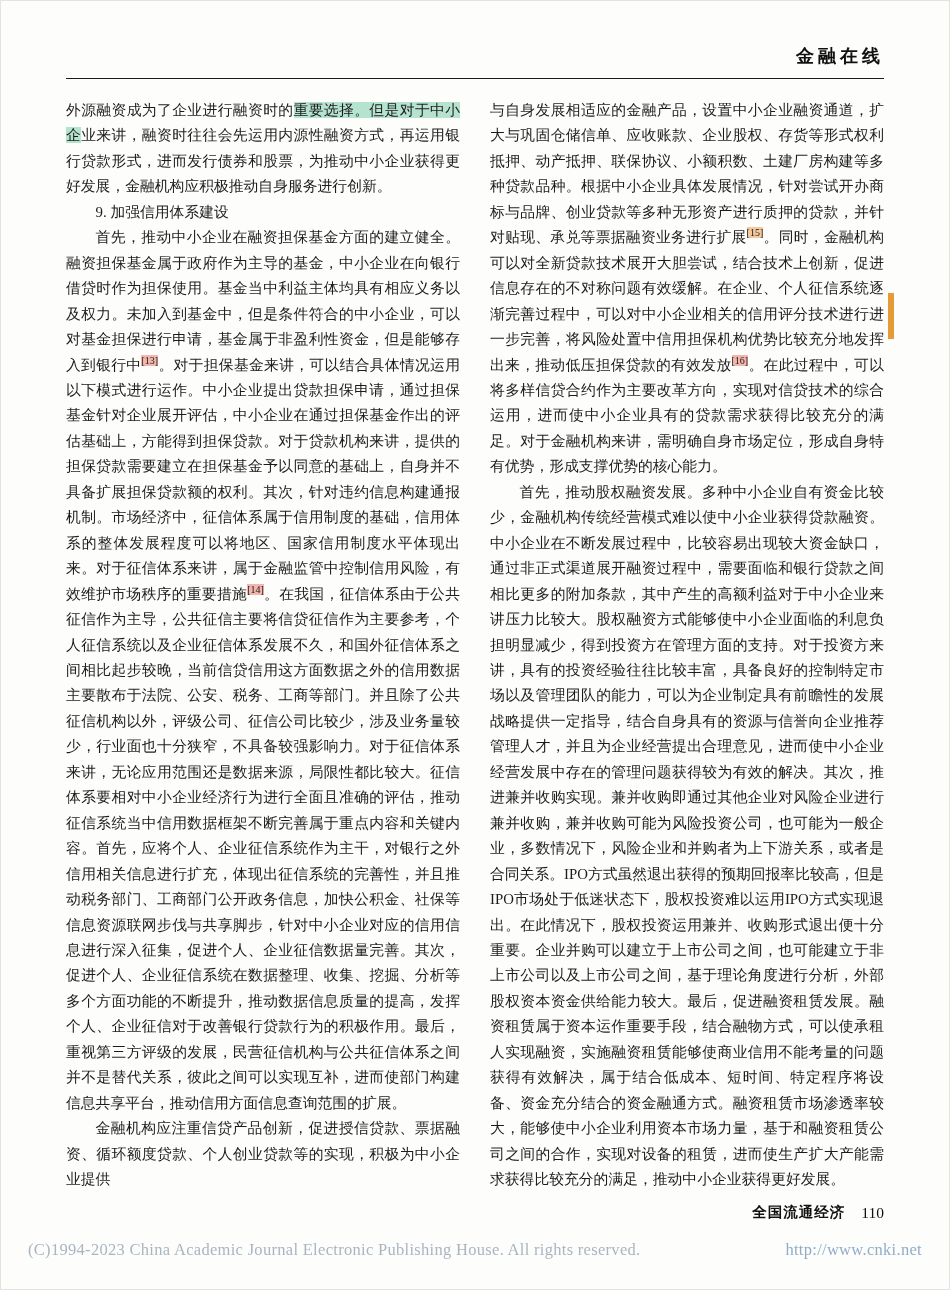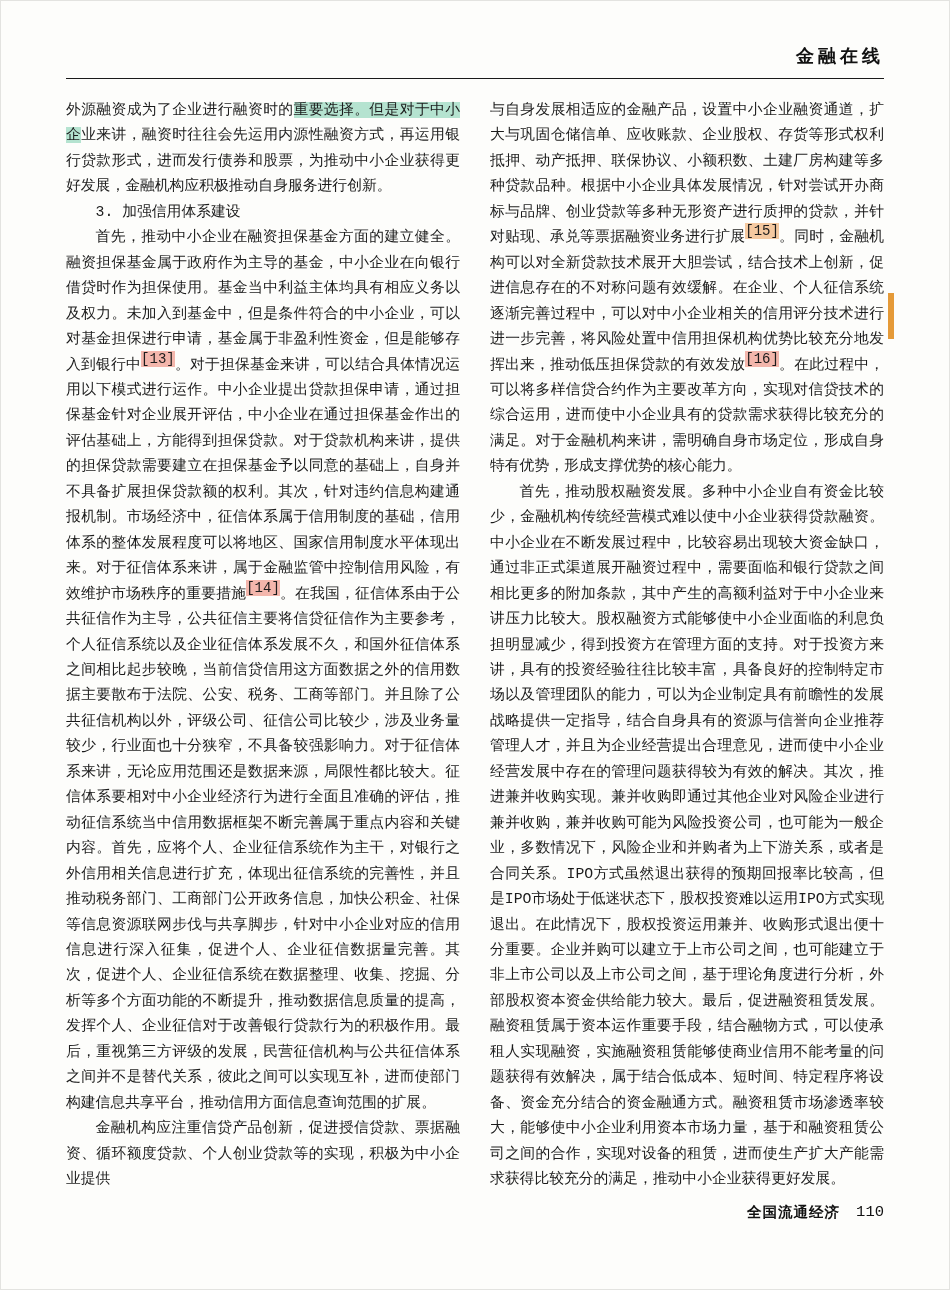--- a/index.html
+++ b/index.html
@@ -1,15 +1,15 @@
 <!DOCTYPE html>
 <html style="--hl-green: #b5e3d0; --hl-red: #f3b6ac; --hl-orange: #f5c9a0;"><head>
 <meta charset="utf-8">
 <style>
-  * { margin:0; padding:0; box-sizing:border-box;font-family:Liberation Mono, monospace; }
+  * { margin:0; padding:0; box-sizing:border-box; }
   html,body { background:#d9d9d9; }
   body { font-family:"Liberation Serif","DejaVu Serif",serif; }
   .page {
     position:relative; width:950px; height:1290px; margin:0 auto;
     background:#fdfdfb; overflow:hidden;
     box-shadow:inset 0 0 0 1px #e3e3e0;
   }
   .journal-header {
     position:absolute; top:44px; right:66px;
     font-size:18px; font-weight:bold; letter-spacing:4px; color:#111;
@@ -21,31 +21,31 @@
   .columns {
     position:absolute; top:98px; left:66px; width:818px;
     display:flex; gap:30px;
   }
   .col {
     width:394px; font-size:14.8px; line-height:25.45px;
     text-align:justify; color:#1b1b1b;
   }
   .col p { margin:0; }
   .col p.indent { text-indent:2em; }
-  .col sup { font-size:14px; line-height:0; vertical-align:super; }
+  .col sup { font-size:10px; line-height:0; vertical-align:super; }
   .hl-green  { background:var(--hl-green,#b5e3d0); }
   .hl-red    { background:var(--hl-red,#f3b6ac); }
   .hl-orange { background:var(--hl-orange,#f5c9a0); }
   .margin-bar {
     position:absolute; top:293px; right:56px; width:6px; height:46px;
     background:#e59a38;
   }
   .journal-line {
     position:absolute; top:1203px; right:66px;
-    display:flex; align-items:flex-start; gap:16px; color:#111;
+    display:flex; align-items:flex-end; gap:16px; color:#111;
   }
   .journal-line .jname { font-weight:bold; font-size:14.5px; letter-spacing:1px; }
   .journal-line .pnum  { font-size:15.5px; }
   .copyright-bar {
     position:absolute; top:1240px; left:28px; right:28px;
     display:flex; justify-content:space-between; align-items:baseline;
     font-size:16.5px; color:#aab5c3; letter-spacing:0.3px;
   }
   .copyright-bar a { color:#8fadca; text-decoration:none; }
 </style>
@@ -54,31 +54,35 @@
 
 <div class="page">
 
   <div class="journal-header">金融在线</div>
 
   <hr class="header-rule">
 
   <main class="columns">
     <section class="col" id="left-col">
         <p class="body"><span>外源融资成为了企业进行融资时的</span><span class="hl-green">重要选择。但是对于中小企</span><span>业来讲，融资时往往会先运用内源性融资方式，再运用银行贷款形式，进而发行债券和股票，为推动中小企业获得更好发展，金融机构应积极推动自身服务进行创新。</span></p>
-        <p class="indent heading"><span>3. 加强信用体系建设</span></p>
+        <p class="indent heading"><span>9. 加强信用体系建设</span></p>
         <p class="indent body"><span>首先，推动中小企业在融资担保基金方面的建立健全。融资担保基金属于政府作为主导的基金，中小企业在向银行借贷时作为担保使用。基金当中利益主体均具有相应义务以及权力。未加入到基金中，但是条件符合的中小企业，可以对基金担保进行申请，基金属于非盈利性资金，但是能够存入到银行中</span><sup class="hl-red">[13]</sup><span>。对于担保基金来讲，可以结合具体情况运用以下模式进行运作。中小企业提出贷款担保申请，通过担保基金针对企业展开评估，中小企业在通过担保基金作出的评估基础上，方能得到担保贷款。对于贷款机构来讲，提供的担保贷款需要建立在担保基金予以同意的基础上，自身并不具备扩展担保贷款额的权利。其次，针对违约信息构建通报机制。市场经济中，征信体系属于信用制度的基础，信用体系的整体发展程度可以将地区、国家信用制度水平体现出来。对于征信体系来讲，属于金融监管中控制信用风险，有效维护市场秩序的重要措施</span><sup class="hl-red">[14]</sup><span>。在我国，征信体系由于公共征信作为主导，公共征信主要将信贷征信作为主要参考，个人征信系统以及企业征信体系发展不久，和国外征信体系之间相比起步较晚，当前信贷信用这方面数据之外的信用数据主要散布于法院、公安、税务、工商等部门。并且除了公共征信机构以外，评级公司、征信公司比较少，涉及业务量较少，行业面也十分狭窄，不具备较强影响力。对于征信体系来讲，无论应用范围还是数据来源，局限性都比较大。征信体系要相对中小企业经济行为进行全面且准确的评估，推动征信系统当中信用数据框架不断完善属于重点内容和关键内容。首先，应将个人、企业征信系统作为主干，对银行之外信用相关信息进行扩充，体现出征信系统的完善性，并且推动税务部门、工商部门公开政务信息，加快公积金、社保等信息资源联网步伐与共享脚步，针对中小企业对应的信用信息进行深入征集，促进个人、企业征信数据量完善。其次，促进个人、企业征信系统在数据整理、收集、挖掘、分析等多个方面功能的不断提升，推动数据信息质量的提高，发挥个人、企业征信对于改善银行贷款行为的积极作用。最后，重视第三方评级的发展，民营征信机构与公共征信体系之间并不是替代关系，彼此之间可以实现互补，进而使部门构建信息共享平台，推动信用方面信息查询范围的扩展。</span></p>
         <p class="indent body"><span>金融机构应注重信贷产品创新，促进授信贷款、票据融资、循环额度贷款、个人创业贷款等的实现，积极为中小企业提供</span></p>
       </section>
     <section class="col" id="right-col">
         <p class="body"><span>与自身发展相适应的金融产品，设置中小企业融资通道，扩大与巩固仓储信单、应收账款、企业股权、存货等形式权利抵押、动产抵押、联保协议、小额积数、土建厂房构建等多种贷款品种。根据中小企业具体发展情况，针对尝试开办商标与品牌、创业贷款等多种无形资产进行质押的贷款，并针对贴现、承兑等票据融资业务进行扩展</span><sup class="hl-orange">[15]</sup><span>。同时，金融机构可以对全新贷款技术展开大胆尝试，结合技术上创新，促进信息存在的不对称问题有效缓解。在企业、个人征信系统逐渐完善过程中，可以对中小企业相关的信用评分技术进行进一步完善，将风险处置中信用担保机构优势比较充分地发挥出来，推动低压担保贷款的有效发放</span><sup class="hl-red">[16]</sup><span>。在此过程中，可以将多样信贷合约作为主要改革方向，实现对信贷技术的综合运用，进而使中小企业具有的贷款需求获得比较充分的满足。对于金融机构来讲，需明确自身市场定位，形成自身特有优势，形成支撑优势的核心能力。</span></p>
         <p class="indent body"><span>首先，推动股权融资发展。多种中小企业自有资金比较少，金融机构传统经营模式难以使中小企业获得贷款融资。中小企业在不断发展过程中，比较容易出现较大资金缺口，通过非正式渠道展开融资过程中，需要面临和银行贷款之间相比更多的附加条款，其中产生的高额利益对于中小企业来讲压力比较大。股权融资方式能够使中小企业面临的利息负担明显减少，得到投资方在管理方面的支持。对于投资方来讲，具有的投资经验往往比较丰富，具备良好的控制特定市场以及管理团队的能力，可以为企业制定具有前瞻性的发展战略提供一定指导，结合自身具有的资源与信誉向企业推荐管理人才，并且为企业经营提出合理意见，进而使中小企业经营发展中存在的管理问题获得较为有效的解决。其次，推进兼并收购实现。兼并收购即通过其他企业对风险企业进行兼并收购，兼并收购可能为风险投资公司，也可能为一般企业，多数情况下，风险企业和并购者为上下游关系，或者是合同关系。IPO方式虽然退出获得的预期回报率比较高，但是IPO市场处于低迷状态下，股权投资难以运用IPO方式实现退出。在此情况下，股权投资运用兼并、收购形式退出便十分重要。企业并购可以建立于上市公司之间，也可能建立于非上市公司以及上市公司之间，基于理论角度进行分析，外部股权资本资金供给能力较大。最后，促进融资租赁发展。融资租赁属于资本运作重要手段，结合融物方式，可以使承租人实现融资，实施融资租赁能够使商业信用不能考量的问题获得有效解决，属于结合低成本、短时间、特定程序将设备、资金充分结合的资金融通方式。融资租赁市场渗透率较大，能够使中小企业利用资本市场力量，基于和融资租赁公司之间的合作，实现对设备的租赁，进而使生产扩大产能需求获得比较充分的满足，推动中小企业获得更好发展。</span></p>
       </section>
   </main>
 
   <div class="margin-bar" style="background: rgb(229, 154, 56);"></div>
 
   <div class="journal-line">
     <span class="jname">全国流通经济</span>
     <span class="pnum">110</span>
   </div>
 
+  <footer class="copyright-bar">
+    <span>(C)1994-2023 China Academic Journal Electronic Publishing House. All rights reserved.</span>
+    <a href="#">http://www.cnki.net</a>
+  </footer>
 
 </div>
 
 </body></html>

